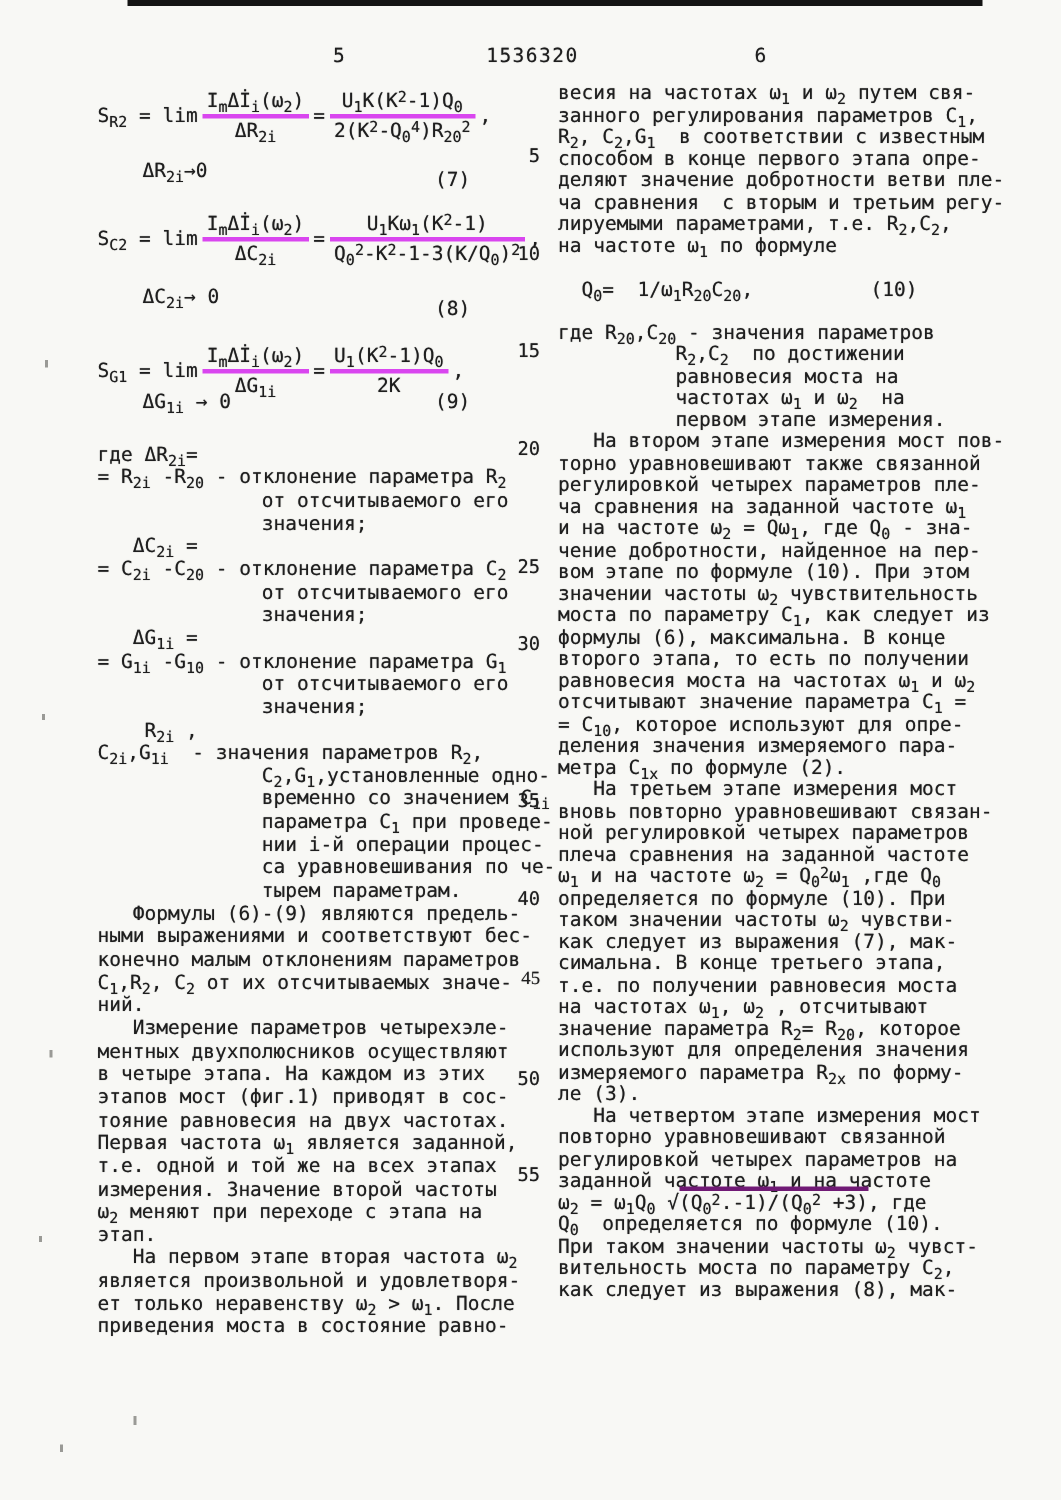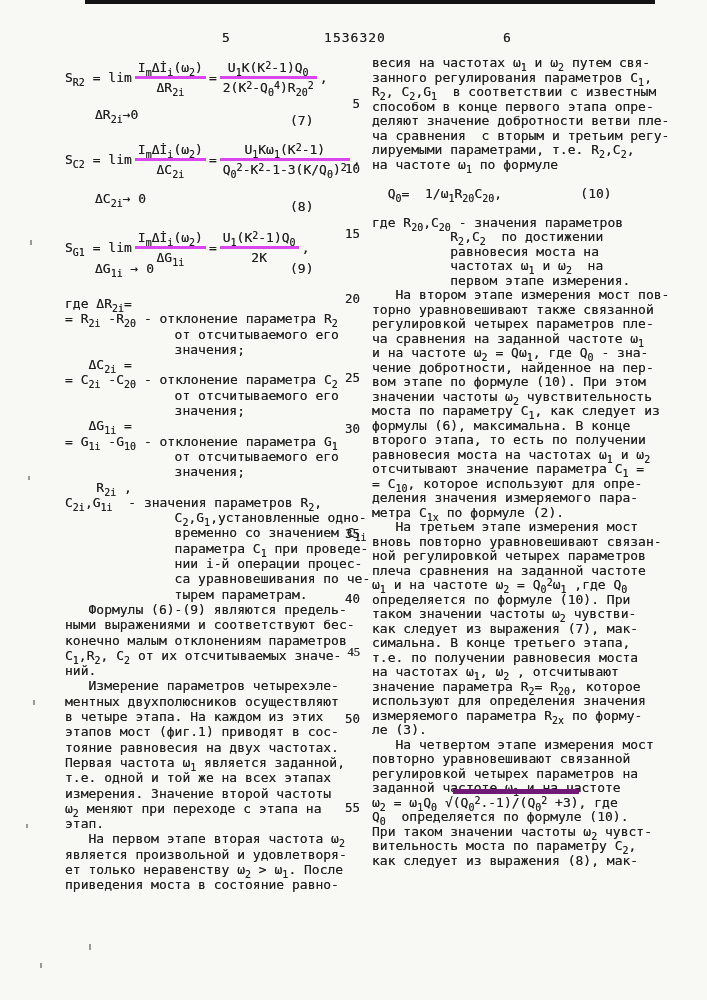--- a/index.html
+++ b/index.html
@@ -17,36 +17,36 @@
   .pg-right{position:absolute;left:503px;}
 
   
   .leftcol{position:absolute;left:65px;top:296px;font-size:13px;}
   .leftcol .tl{white-space:pre;height:15.3px;line-height:15.3px;}
   .rightcol{position:absolute;left:372px;top:56px;font-size:13px;}
   .rightcol .tl{white-space:pre;height:14.5px;line-height:14.5px;}
 
   sub{font-size:10px;vertical-align:-3.5px;line-height:0;}
   sup{font-size:10px;vertical-align:3px;line-height:0;}
-  .ov{border-top:5px solid #701a75;padding-top:1px;}
+  .ov{border-top:3px solid #701a75;padding-top:1px;}
 
   
   .margin-nums{position:absolute;left:338px;top:0;width:22px;height:1000px;font-size:12.5px;}
   .margin-nums .tl{position:absolute;right:0;white-space:pre;}
   .margin-nums .tl:nth-child(1){top:96px;}
   .margin-nums .tl:nth-child(2){top:161px;}
   .margin-nums .tl:nth-child(3){top:226px;}
   .margin-nums .tl:nth-child(4){top:291px;}
   .margin-nums .tl:nth-child(5){top:356px;margin-top:14px;}
   .margin-nums .tl:nth-child(6){top:421px;margin-left:38px;}
   .margin-nums .tl:nth-child(7){top:526px;}
   .margin-nums .tl:nth-child(8){top:591px;}
   .margin-nums .tl:nth-child(9){top:645px;font-family:Liberation Serif, serif;}
   .margin-nums .tl:nth-child(10){top:711px;}
-  .margin-nums .tl:nth-child(11){top:775px;margin-top:25px;}
+  .margin-nums .tl:nth-child(11){top:775px;}
 
   
   .formula{position:absolute;left:65px;width:310px;font-size:13px;}
   .frow{display:flex;align-items:center;gap:3px;white-space:pre;}
   .frac{display:inline-flex;flex-direction:column;text-align:center;}
   .frac .num{border-bottom:3px solid #d946ef;padding:0 3px 1px;}
   .frac .den{padding:1px 3px 0;}
   .limit{position:absolute;left:30px;white-space:pre;}
   .flabel{position:absolute;left:225px;white-space:pre;}
   #f7{top:60px;}  #f7 .limit{top:47px;}  #f7 .flabel{top:53px;}

